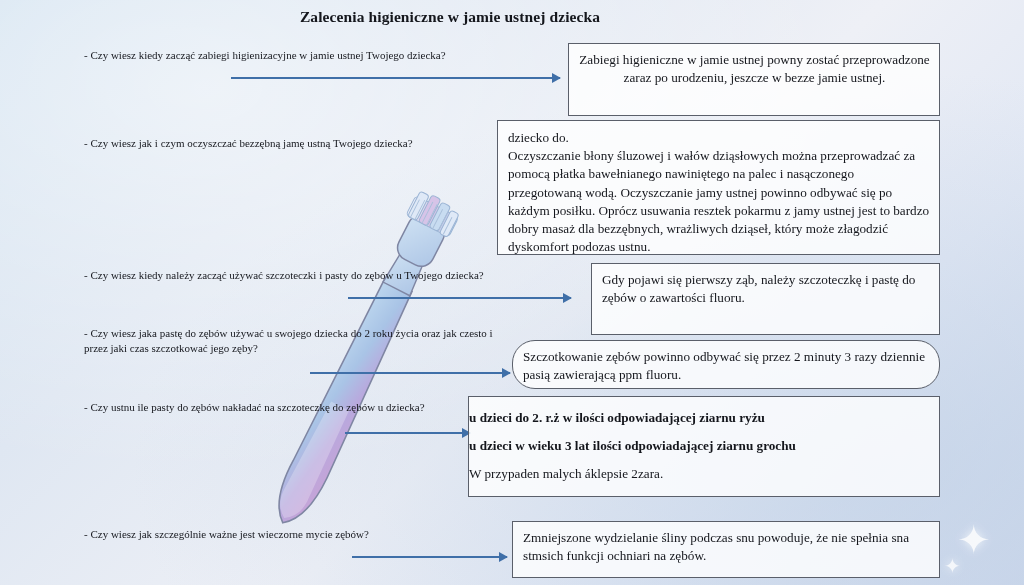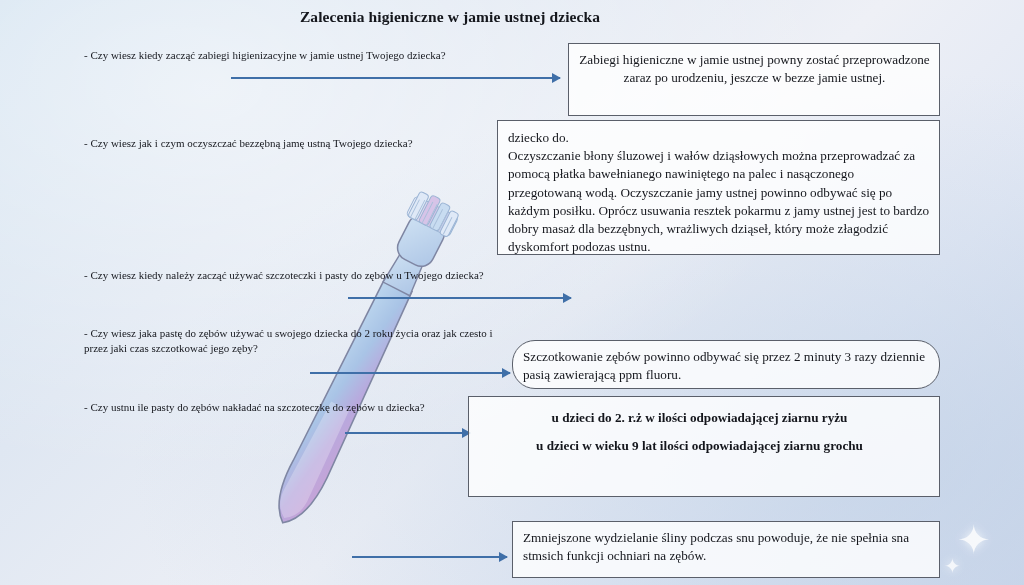--- a/index.html
+++ b/index.html
@@ -161,34 +161,39 @@
   </div>
 
   <div class="question" style="left:84px; top:136px; width:440px;">- Czy wiesz jak i czym oczyszczać bezzębną jamę ustną Twojego dziecka?</div>
   <div class="answer" style="left:497px; top:120px; width:443px; height:135px; padding-top:8px;">
     <p>dziecko do.</p>
     <p>Oczyszczanie błony śluzowej i wałów dziąsłowych można przeprowadzać za pomocą płatka bawełnianego nawiniętego na palec i nasączonego przegotowaną wodą. Oczyszczanie jamy ustnej powinno odbywać się po każdym posiłku. Oprócz usuwania resztek pokarmu z jamy ustnej jest to bardzo dobry masaż dla bezzębnych, wrażliwych dziąseł, który może złagodzić dyskomfort podozas ustnu.</p>
   </div>
 
   <div class="question" style="left:84px; top:268px; width:420px;">- Czy wiesz kiedy należy zacząć używać szczoteczki i pasty do zębów u Twojego dziecka?</div>
   <div class="arrow" style="left:348px; top:297px; width:223px;"></div>
+  <div class="answer" style="left:591px; top:263px; width:349px; height:72px;">
+    <p>Gdy pojawi się pierwszy ząb, należy szczoteczkę i pastę do zębów o zawartości fluoru.</p>
+  </div>
 
   <div class="question" style="left:84px; top:326px; width:410px;"> - Czy wiesz jaka pastę do zębów używać u swojego dziecka do 2 roku życia oraz jak czesto i przez jaki czas szczotkować jego zęby?</div>
   <div class="arrow" style="left:310px; top:372px; width:200px;"></div>
   <div class="answer" style="left:512px; top:340px; width:428px; height:49px;border-radius:23px;">
     <p>Szczotkowanie zębów powinno odbywać się przez 2 minuty 3 razy dziennie pasią zawierającą ppm fluoru.</p>
   </div>
 
   <div class="question" style="left:84px; top:400px; width:380px;">- Czy ustnu ile pasty do zębów nakładać na szczoteczkę do zębów u dziecka?</div>
   <div class="arrow" style="left:345px; top:432px; width:125px;"></div>
-  <div class="answer" style="left:468px; top:396px; width:472px; height:101px; padding-top:12px; padding-left:0;text-align:center;">
+  <div class="answer" style="left:468px; top:396px; width:472px; height:101px; padding-top:12px; padding-left:0;">
     <p class="bold">u dzieci do 2. r.ż w ilości odpowiadającej ziarnu ryżu</p>
-    <p class="bold">u dzieci w wieku 9 lat ilości odpowiadającej ziarnu grochu</p>
-  </div>
-
+    <p class="bold">u dzieci w wieku 3 lat ilości odpowiadającej ziarnu grochu</p>
+    <p>W przypaden malych áklepsie 2zаrа.</p>
+  </div>
+
+  <div class="question" style="left:84px; top:527px; width:420px;">- Czy wiesz jak szczególnie ważne jest wieczorne mycie zębów?</div>
   <div class="arrow" style="left:352px; top:556px; width:155px;"></div>
   <div class="answer" style="left:512px; top:521px; width:428px; height:57px;">
     <p>Zmniejszone wydzielanie śliny podczas snu powoduje, że nie spełnia sna stmsich funkcji ochniari na zębów.</p>
   </div>
 
   <div class="sparkle" style="left:957px; top:521px;">✦</div>
   <div class="sparkle small" style="left:944px; top:556px;">✦</div>
 
 </div>
 

